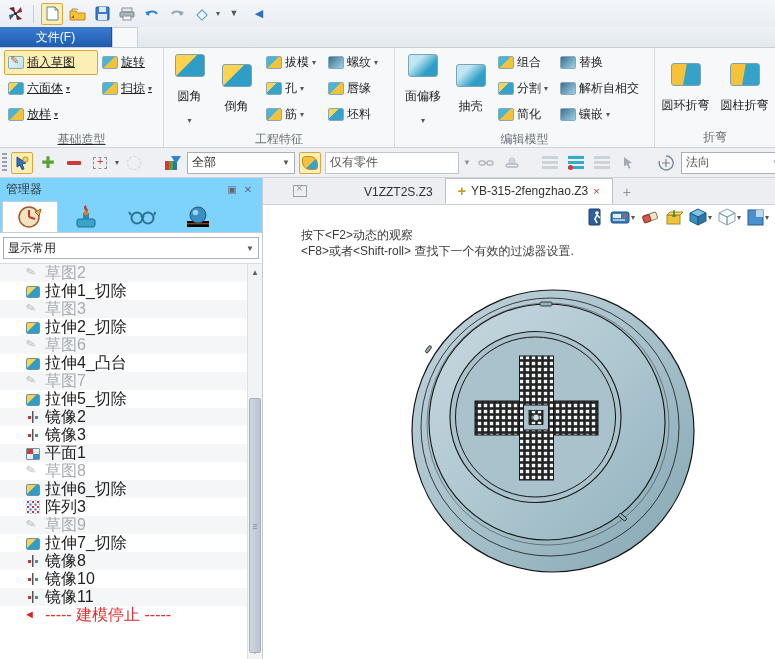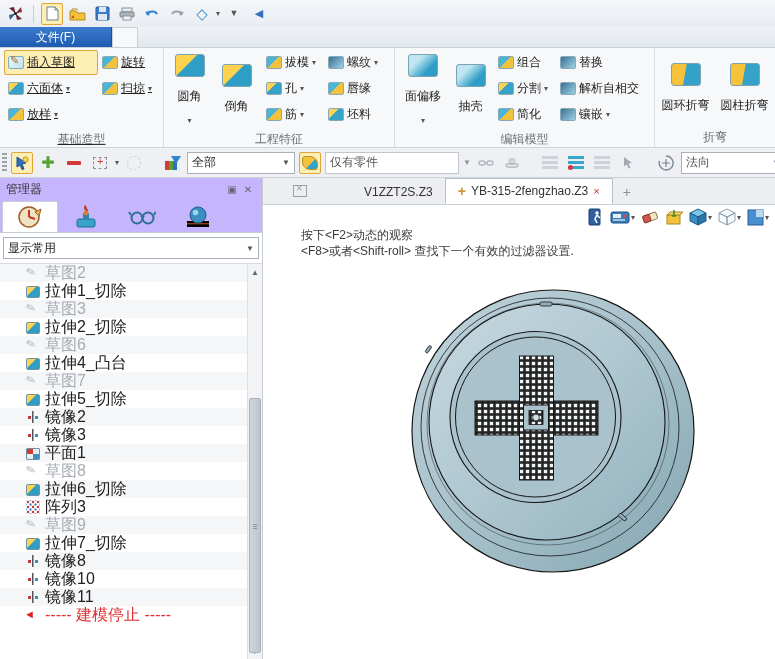--- a/index.html
+++ b/index.html
@@ -60,21 +60,21 @@
   .swirl-ic { width:16px; height:14px; background:linear-gradient(135deg,#f2c23c 55%,#35a3c9 57%); border-radius:3px 8px 3px 8px; border:1px solid #b99022; }
   .listpick { width:16px; height:14px; background:repeating-linear-gradient(#9aa6b2 0 3px,transparent 3px 5px); position:relative; }
   .listpick.color { background:repeating-linear-gradient(#36a8c8 0 3px,transparent 3px 5px); }
   .listpick.color::before { content:""; position:absolute; left:0; bottom:0; width:5px; height:5px; background:#d23a3a; border-radius:50%; }
   .cursor-svg { display:block; }
 
   
   .main { position:absolute; top:178px; left:0; right:0; bottom:0; display:flex; }
 
   
-  .manager { width:263px; flex:0 0 auto; background:#c4b5fd; border-right:1px solid #c6ccd4; display:flex; flex-direction:column; }
+  .manager { width:263px; flex:0 0 auto; background:#7dd3fc; border-right:1px solid #c6ccd4; display:flex; flex-direction:column; }
   .mgr-header { height:22px; display:flex; align-items:center; padding:0 6px; color:#333; }
   .mgr-header .sp { flex:1; }
   .winbtn { width:16px; height:14px; display:flex; align-items:center; justify-content:center; color:#667; font-size:10px; }
   .mgr-tabs { height:33px; display:flex; align-items:flex-end; border-bottom:1px solid #c6ccd4; padding-left:2px; }
   .mgr-tab { width:56px; height:31px; display:flex; align-items:center; justify-content:center; }
   .mgr-tab.active { background:#fff; border:1px solid #c6ccd4; border-bottom:1px solid #fff; border-radius:2px 2px 0 0; }
   .mgr-filter { padding:4px 3px; background:#fff; border-bottom:1px solid #d9dde3; }
   .mgr-filter .combo { width:100%; }
   .tree-wrap { flex:1; background:#fff; position:relative; overflow:hidden; }
   .tree { position:absolute; left:0; top:0; right:15px; bottom:0; }

